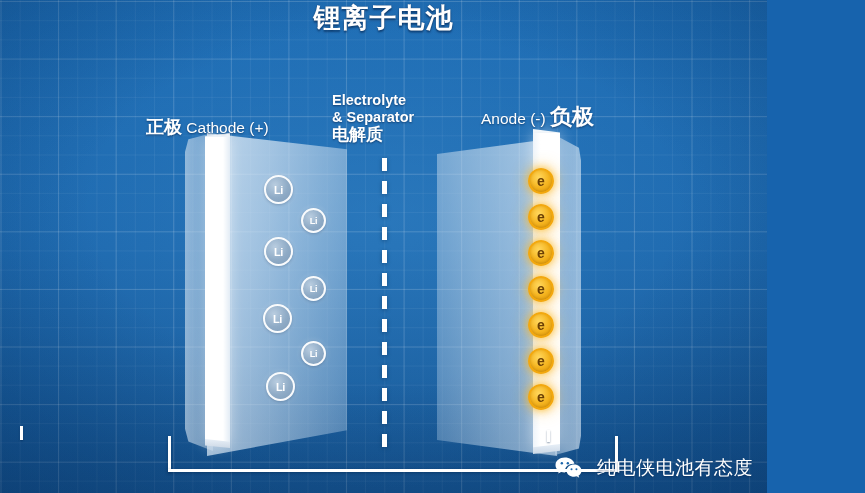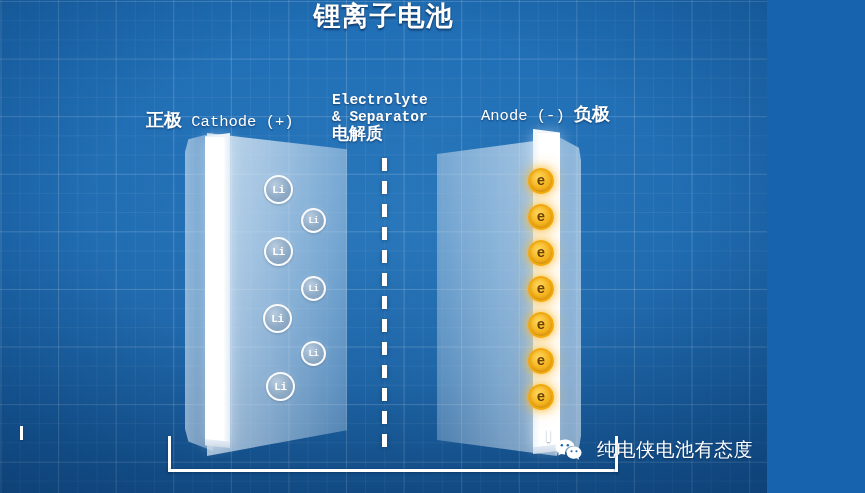--- a/index.html
+++ b/index.html
@@ -6,21 +6,20 @@
   body{
     width:865px;height:493px;overflow:hidden;
     font-family:"Liberation Sans","DejaVu Sans",sans-serif;
     background:#1763ad;
   }
   #stage{
     position:relative;width:767px;height:493px;overflow:hidden;
     background:
       radial-gradient(ellipse 120% 100% at 50% 45%, rgba(60,140,205,0.45) 0%, rgba(30,100,170,0.10) 55%, rgba(8,60,120,0.35) 100%),
       linear-gradient(180deg,#1d6db5 0%,#1a65ab 50%,#15538f 100%);
-    font-family: Liberation Mono, monospace;
   }
   
   .grid-minor,.grid-major{position:absolute;inset:0;pointer-events:none;}
   .grid-minor{
     background-image:
       linear-gradient(to right, rgba(255,255,255,0.055) 1px, transparent 1px),
       linear-gradient(to bottom, rgba(255,255,255,0.055) 1px, transparent 1px);
     background-size:19.2px 19.2px;
     background-position:0.5px 1px;
   }
@@ -44,24 +43,24 @@
   .title-en{
     font-size:30px;font-weight:bold;color:#ffffff;letter-spacing:-0.2px;
     line-height:36px;margin-top:1px;
     text-shadow:0 2px 3px rgba(0,30,70,.55), 0 0 1px rgba(0,30,70,.8);
   }
 
   
   .lbl{position:absolute;z-index:30;color:#fff;white-space:nowrap;
        text-shadow:0 1px 2px rgba(0,30,70,.6);}
   .lbl .cn{font-weight:bold;}
-  .lbl-cathode{left:146px;top:108px;font-size:15.5px;}
+  .lbl-cathode{left:146px;top:115px;font-size:15.5px;}
   .lbl-cathode .cn{font-size:18px;}
   .lbl-anode{left:481px;top:102px;font-size:15.5px;}
-  .lbl-anode .cn{font-size:18px;}
+  .lbl-anode .cn{font-size:22px;}
   .lbl-elec{left:332px;top:92px;width:106px;text-align:left;font-size:14.5px;font-weight:bold;line-height:16.5px;}
   .lbl-elec .cn{display:block;font-size:17px;margin-top:2px;}
 
   
   .electrode{position:absolute;z-index:10;}
 
   
   #cathode{left:185px;top:133px;width:180px;height:325px;}
   .cath-backplate{
     position:absolute;left:0;top:0;width:28px;height:318px;
@@ -147,21 +146,21 @@
   #circuit .seg{position:absolute;background:#ffffff;box-shadow:0 1px 3px rgba(0,35,75,.5);}
   .seg-left{left:0px;top:0px;width:3px;height:36px;}
   .seg-right{left:447px;top:0px;width:3px;height:36px;}
   .seg-bottom{left:0px;top:33px;width:450px;height:3px;}
   .lead-left{position:absolute;left:20px;top:426px;width:3px;height:14px;background:#fff;z-index:13;
              box-shadow:0 1px 2px rgba(0,35,75,.45);}
   .lead-right{position:absolute;left:547px;top:430px;width:3px;height:12px;background:#fff;z-index:13;
              box-shadow:0 1px 2px rgba(0,35,75,.45);}
 
   
-  #watermark{position:absolute;right:14px;bottom:30px;display:flex;align-items:center;gap:15px;z-index:40;}
+  #watermark{position:absolute;right:14px;bottom:12px;display:flex;align-items:center;gap:15px;z-index:40;}
   #watermark .wm-text{color:#ffffff;font-size:19px;font-weight:normal;letter-spacing:.5px;
     text-shadow:0 1px 2px rgba(0,30,70,.55);}
   .wechat{width:27px;height:23px;position:relative;flex:0 0 auto;}
 </style>
 </head>
 <body>
 
 <div id="stage">
 
   <div class="grid-minor"></div>

